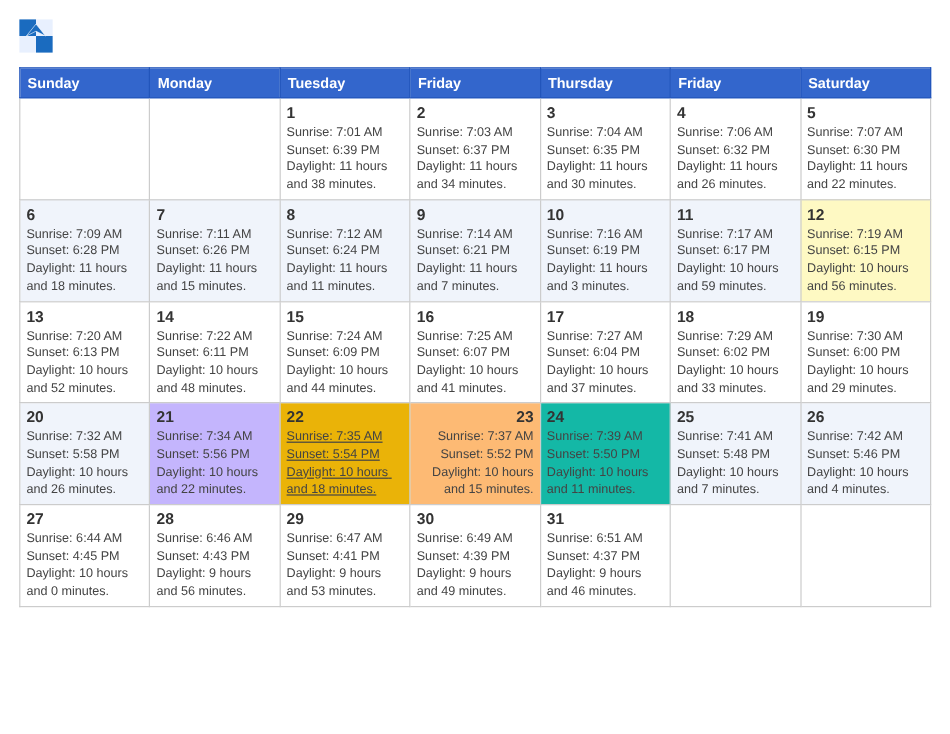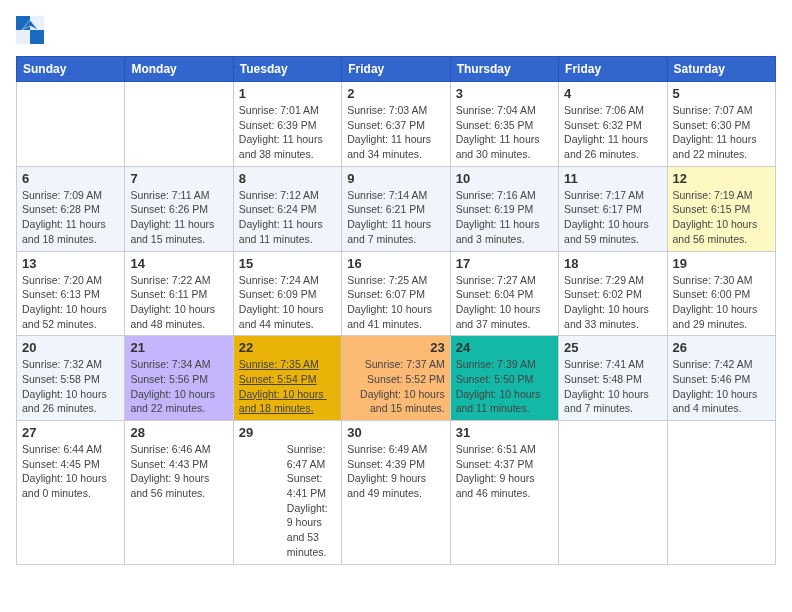--- a/index.html
+++ b/index.html
@@ -301,21 +301,21 @@
 Daylight: 10 hours and 0 minutes.</div>
         </td>
         <td>
           <span class="day-number">28</span>
           <div class="day-info" style="white-space: pre-wrap;">Sunrise: 6:46 AM
 Sunset: 4:43 PM
 Daylight: 9 hours and 56 minutes.</div>
         </td>
         <td>
           <span class="day-number">29</span>
-          <div class="day-info" style="white-space: pre-wrap; margin-left: 48px;">Sunrise: 6:47 AM
+          <div class="day-info" style="white-space: pre-wrap;">Sunrise: 6:47 AM
 Sunset: 4:41 PM
 Daylight: 9 hours and 53 minutes.</div>
         </td>
         <td>
           <span class="day-number">30</span>
           <div class="day-info" style="white-space: pre-wrap;">Sunrise: 6:49 AM
 Sunset: 4:39 PM
 Daylight: 9 hours and 49 minutes.</div>
         </td>
         <td>

